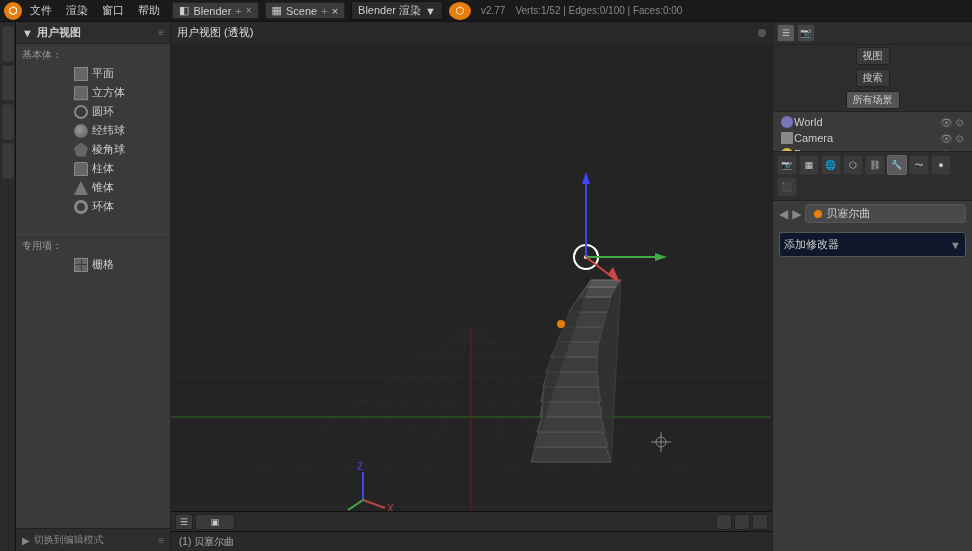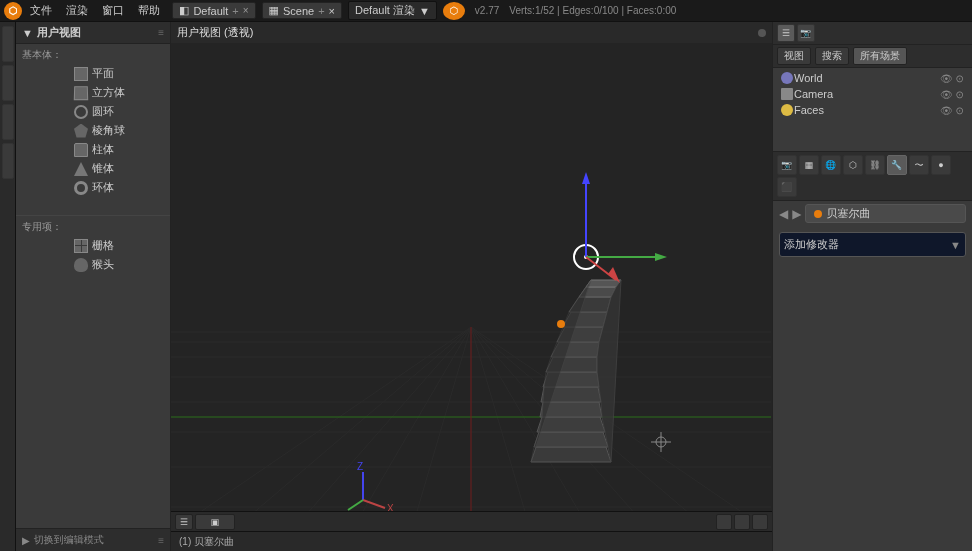--- a/index.html
+++ b/index.html
@@ -220,20 +220,21 @@
       cursor: pointer; font-size: 9px; color: #ccc;
     }
     .icon-btn.active { background: #5a5a5a; }
 
     .right-scene-tabs {
       display: flex; align-items: center;
       padding: 2px 4px;
       background: #2d2d2d;
       border-bottom: 1px solid #222;
       gap: 4px;
+      flex-direction: column;
     }
     .scene-tab-item {
       padding: 1px 6px;
       background: #3a3a3a;
       border: 1px solid #222;
       border-radius: 2px;
       color: #ccc;
       font-size: 10px;
       cursor: pointer;
     }
@@ -326,34 +327,34 @@
   <div class="top-bar-icon">
     <span>⬡</span>
   </div>
   <span class="menu-item">文件</span>
   <span class="menu-item">渲染</span>
   <span class="menu-item">窗口</span>
   <span class="menu-item">帮助</span>
 
   <div class="workspace-tab">
     <span>◧</span>
-    <span>Default</span>
+    <span>Blender</span>
     <span style="color:#888">+</span>
     <span class="tab-close">×</span>
   </div>
 
   <div class="scene-tab">
     <span>▦</span>
     <span>Scene</span>
     <span style="color:#888">+</span>
     <span class="tab-close">×</span>
   </div>
 
   <div class="renderer-select">
-    <span>Default 渲染</span>
+    <span>Blender 渲染</span>
     <span>▼</span>
   </div>
 
   <div style="width:22px;height:18px;background:#e87d0d;border-radius:50%;display:flex;align-items:center;justify-content:center;margin-left:4px;">
     <span style="color:white;font-size:10px;">⬡</span>
   </div>
 
   <span class="version-info">v2.77</span>
   <span class="version-info">Verts:1/52 | Edges:0/100 | Faces:0:00</span>
 </div>
@@ -386,20 +387,24 @@
     <div class="mesh-item">
       <div style="width:14px;height:14px;background:#666;border:1px solid #888;transform:perspective(20px) rotateX(5deg);"></div>
       <span class="mesh-item-label">立方体</span>
     </div>
 
     <div class="mesh-item">
       <div style="width:14px;height:14px;border:2px solid #888;border-radius:50%;background:transparent;"></div>
       <span class="mesh-item-label">圆环</span>
     </div>
 
+    <div class="mesh-item">
+      <div style="width:14px;height:14px;background:radial-gradient(circle at 40% 40%,#999,#555);border-radius:50%;"></div>
+      <span class="mesh-item-label">经纬球</span>
+    </div>
 
     <div class="mesh-item">
       <div style="width:14px;height:14px;background:#666;clip-path:polygon(50% 0%,100% 38%,82% 100%,18% 100%,0% 38%);"></div>
       <span class="mesh-item-label">棱角球</span>
     </div>
 
     <div class="mesh-item">
       <div style="width:14px;height:14px;background:#666;border:1px solid #888;border-radius:2px 2px 0 0;"></div>
       <span class="mesh-item-label">柱体</span>
     </div>
@@ -419,24 +424,20 @@
     <div class="mesh-item">
       <div style="width:14px;height:14px;background:transparent;border:1px solid #888;display:grid;grid-template:repeat(2,1fr)/repeat(2,1fr);gap:1px;">
         <div style="background:#666;"></div>
           <div style="background:#666;"></div>
         <div style="background:#666;"></div>
           <div style="background:#666;"></div>
       </div>
       <span class="mesh-item-label">栅格</span>
     </div>
 
-    <div class="mesh-item">
-      <div style="width:14px;height:14px;background:#666;border-radius:50% 50% 40% 40%;"></div>
-      <span class="mesh-item-label">猴头</span>
-    </div>
 
     <div style="flex:1;"></div>
 
     <div class="bottom-bar">
       <span>▶</span>
       <span>切换到编辑模式</span>
       <span style="margin-left:auto;color:#666;">≡</span>
     </div>
   </div>
 

